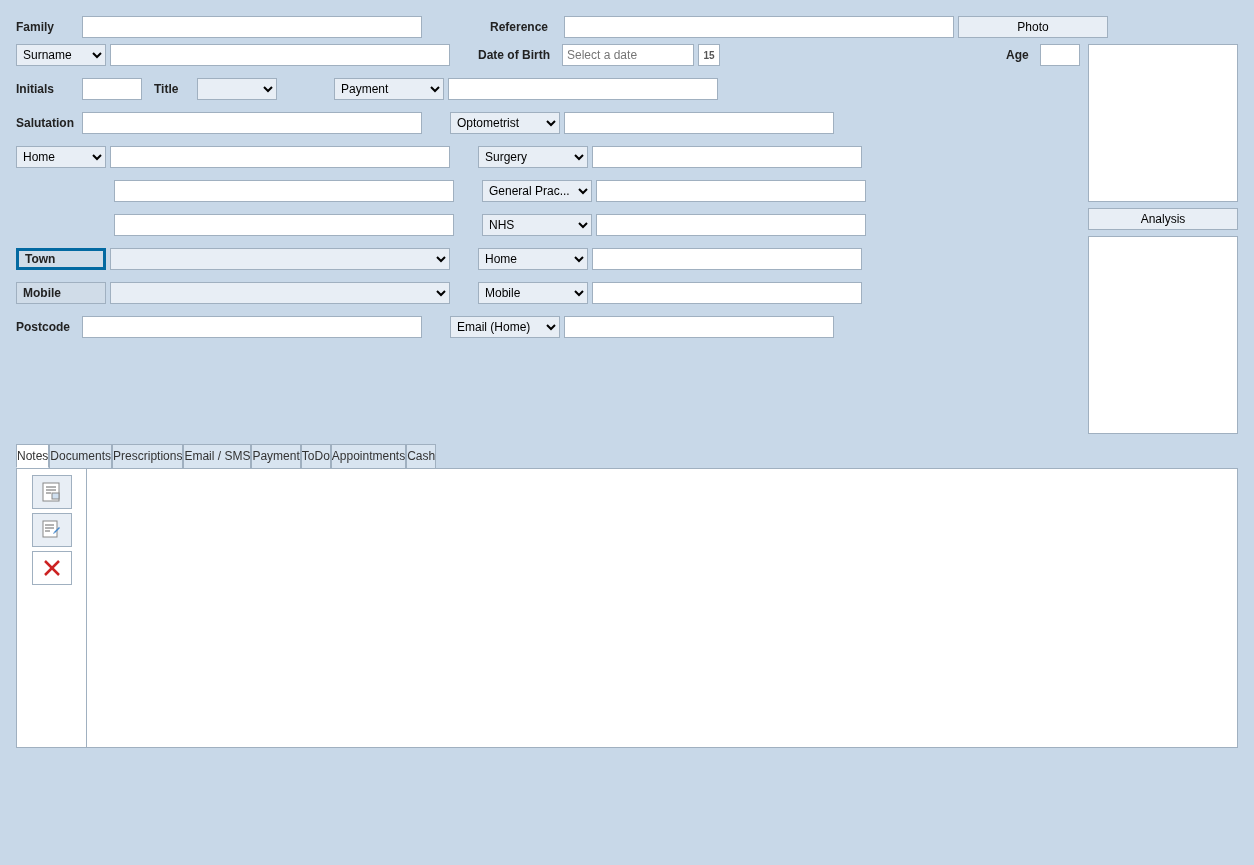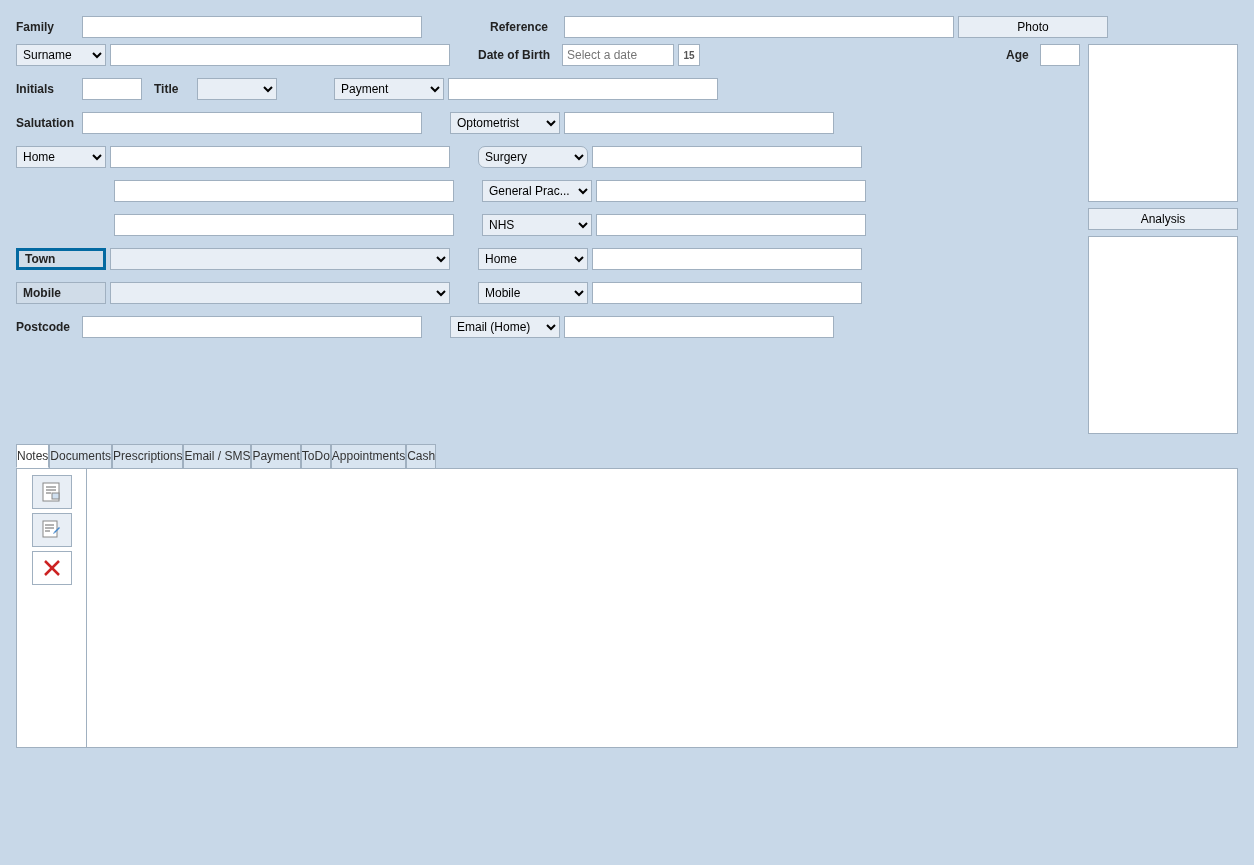--- a/index.html
+++ b/index.html
@@ -176,21 +176,21 @@
 
     <div style="flex:1; display:flex; flex-direction:column; gap:6px;">
 
       <div class="input-row">
         <select style="width:90px;">
           <option>Surname</option>
         </select>
         <input type="text" style="width: 340px;">
         <span style="width:20px;"></span>
         <span class="field-label" style="min-width:80px;">Date of Birth</span>
-        <input type="text" style="width: 112px;" placeholder="Select a date">
+        <input type="text" style="width: 132px;" placeholder="Select a date">
         <button class="date-btn">15</button>
         <span style="flex:1;"></span>
         <span class="field-label" style="min-width:30px;">Age</span>
         <input type="text" style="width: 40px;">
       </div>
 
 
       <div class="input-row">
         <span class="field-label">Initials</span>
         <input type="text" style="width: 60px;">
@@ -216,21 +216,21 @@
         </select>
         <input type="text" style="width: 270px;">
       </div>
 
       <div class="input-row">
         <select style="width:90px;">
           <option>Home</option>
         </select>
         <input type="text" style="width: 340px;">
         <span style="width:20px;"></span>
-        <select style="width:110px;border-radius:7px;">
+        <select style="width:110px;">
           <option>Surgery</option>
         </select>
         <input type="text" style="width: 270px;">
       </div>
 
       <div class="input-row">
         <span style="width:94px;"></span>
         <input type="text" style="width: 340px;">
         <span style="width:20px;"></span>
         <select style="width:110px;">

